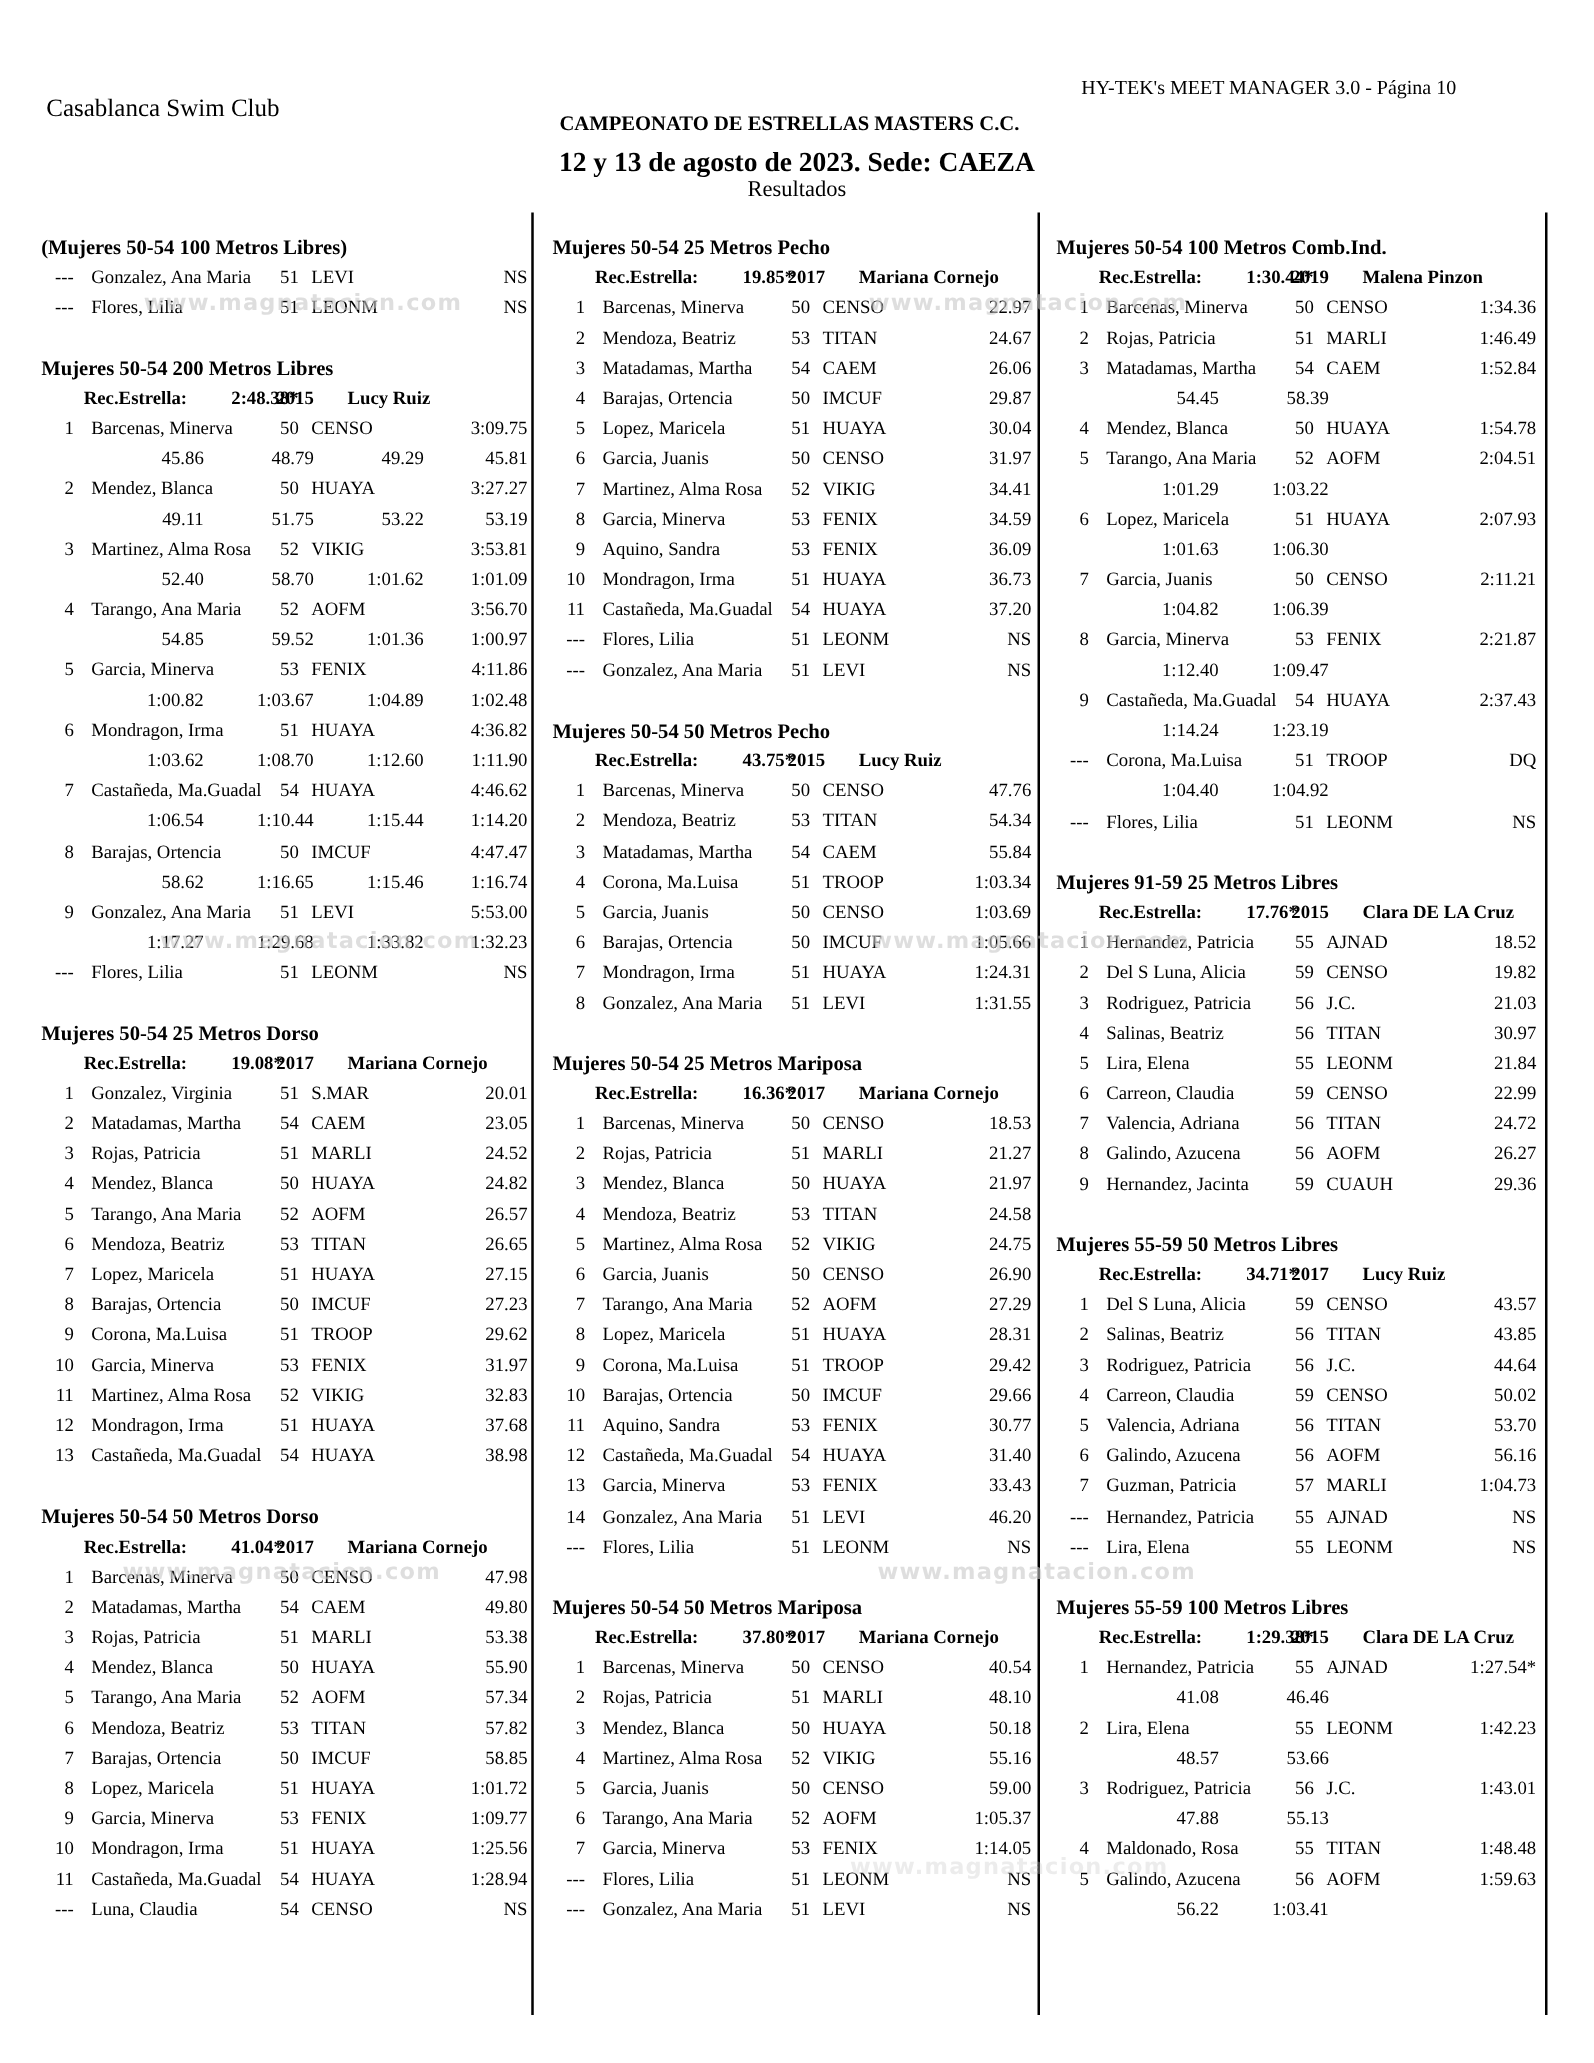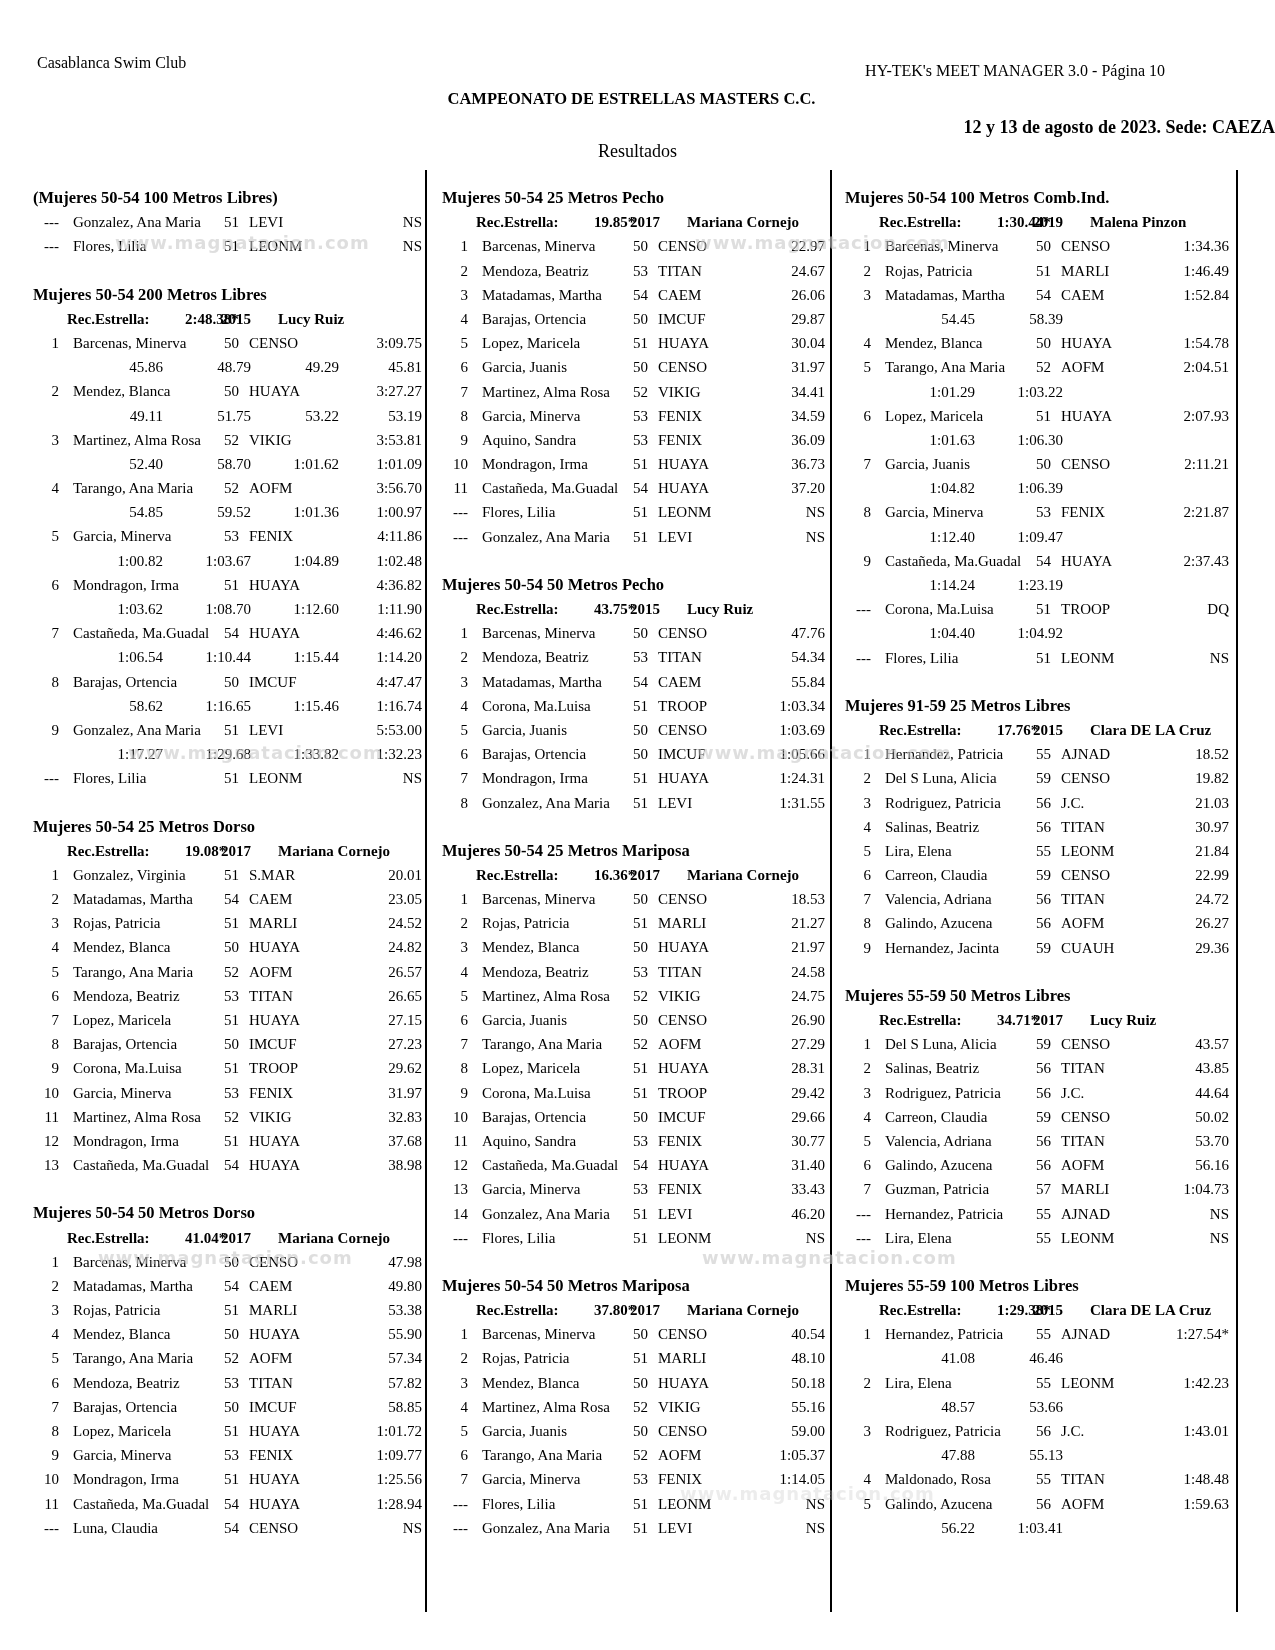--- a/index.html
+++ b/index.html
@@ -1,20 +1,20 @@
 <!DOCTYPE html>
 <html><head>
 <meta charset="utf-8">
 <style>
   html,body{margin:0;padding:0;background:#ffffff;}
   body{width:1275px;height:1650px;position:relative;font-family:"Liberation Serif",serif;color:#000;}
-  .hdr-club{position:absolute;left:37px;top:54px;font-size:16px;white-space:nowrap;}
+  .hdr-club{position:absolute;left:37px;top:76px;font-size:20px;white-space:nowrap;}
   .hdr-mgr{position:absolute;right:110px;top:62px;font-size:16px;white-space:nowrap;}
   .meet-title{position:absolute;left:0;right:12px;top:89px;text-align:center;font-weight:bold;font-size:16.5px;}
-  .meet-date{position:absolute;left:0;right:0;top:117px;text-align:right;font-weight:bold;font-size:18px;}
+  .meet-date{position:absolute;left:0;right:0;top:117px;text-align:center;font-weight:bold;font-size:22px;}
   .results-heading{position:absolute;left:0;right:0;top:141px;text-align:center;font-weight:normal;font-size:18px;}
   .vline{position:absolute;top:170px;height:1442px;width:2px;background:#000;}
   .col{position:absolute;top:172px;}
   #col-0{left:33px;width:389px;}
   #col-1{left:442px;width:383px;}
   #col-2{left:845px;width:384px;}
   .event{margin-top:24px;}
   .event:first-child{margin-top:14px;}
   .event-title{font-weight:bold;font-size:16.5px;height:24.2px;line-height:24.2px;white-space:nowrap;overflow:hidden;}
   .rec{display:flex;font-weight:bold;font-size:15px;height:24.2px;line-height:24.2px;padding-left:34px;}

